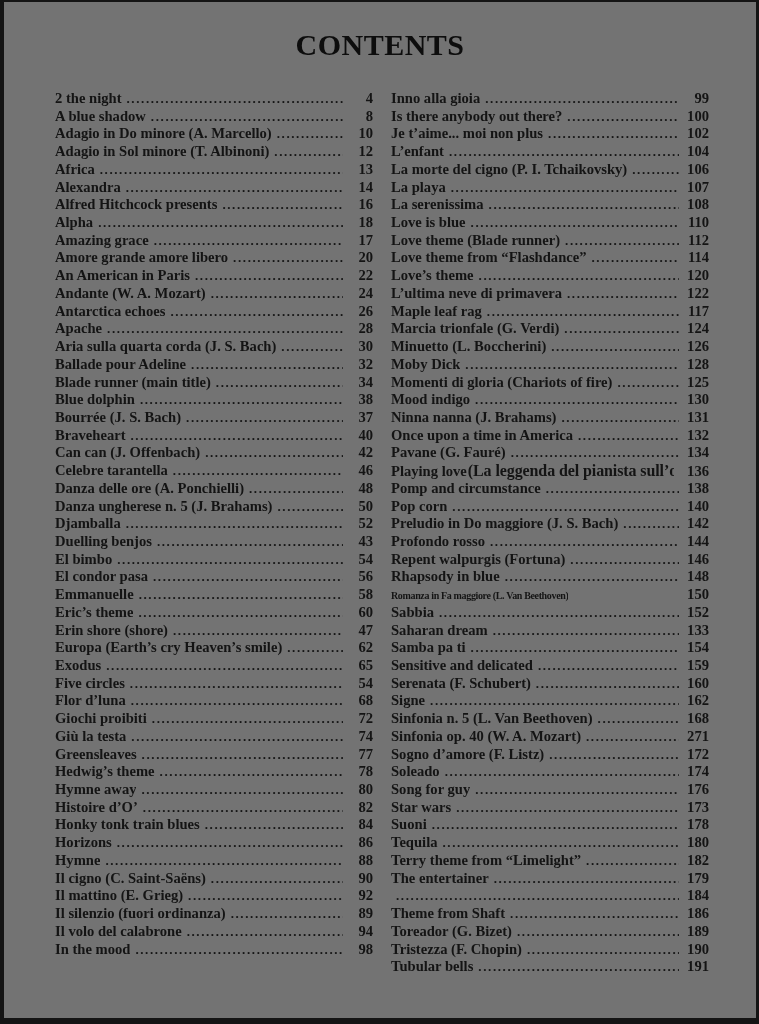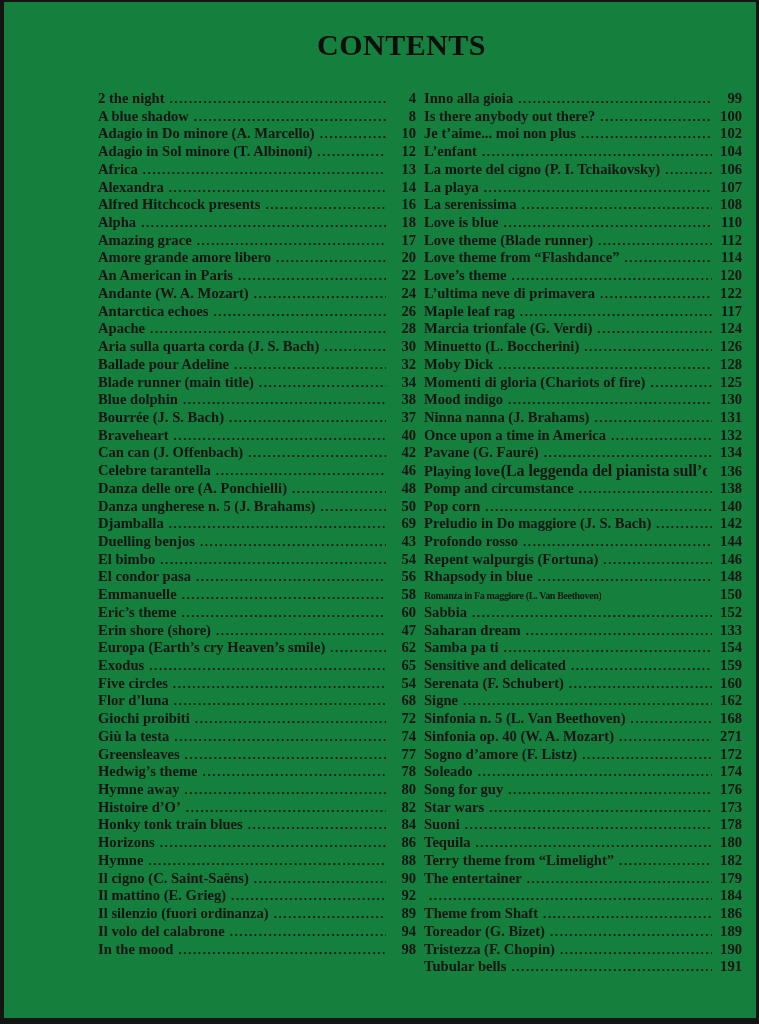--- a/index.html
+++ b/index.html
@@ -7,37 +7,36 @@
     width: 759px; height: 1024px;
     background: #141414;
     font-family: "Liberation Serif", serif;
     position: relative;
     overflow: hidden;
   }
   .page {
     position: absolute;
     left: 4px; top: 2px;
     width: 752px; height: 1016px;
-    background: #15803d;
+    background: #737373;
     color: #111111;
     box-sizing: border-box;
-    padding-left: 43px;
   }
   .title {
     margin: 24px 0 0 0;
     text-align: center;
     font-size: 30px;
     line-height: 38px;
     font-weight: 700;
     letter-spacing: 0.5px;
     color: #0d0d0d;
   }
   .cols {
     display: flex;
-    gap: 8px;
+    gap: 18px;
     padding: 26px 47px 0 51px;
   }
   .col {
     width: 318px;
     flex: 0 0 auto;
   }
   .row {
     display: flex;
     align-items: baseline;
     height: 17.72px;
@@ -218,21 +217,21 @@
 
   <div class="row">
     <span class="twrap"><span class="t">Danza ungherese n. 5 (J. Brahams)</span></span>
     <span class="dots"></span>
     <span class="pg">50</span>
   </div>
 
   <div class="row">
     <span class="twrap"><span class="t">Djamballa</span></span>
     <span class="dots"></span>
-    <span class="pg">69</span>
+    <span class="pg">52</span>
   </div>
 
   <div class="row">
     <span class="twrap"><span class="t">Duelling benjos</span></span>
     <span class="dots"></span>
     <span class="pg">43</span>
   </div>
 
   <div class="row">
     <span class="twrap"><span class="t">El bimbo</span></span>

